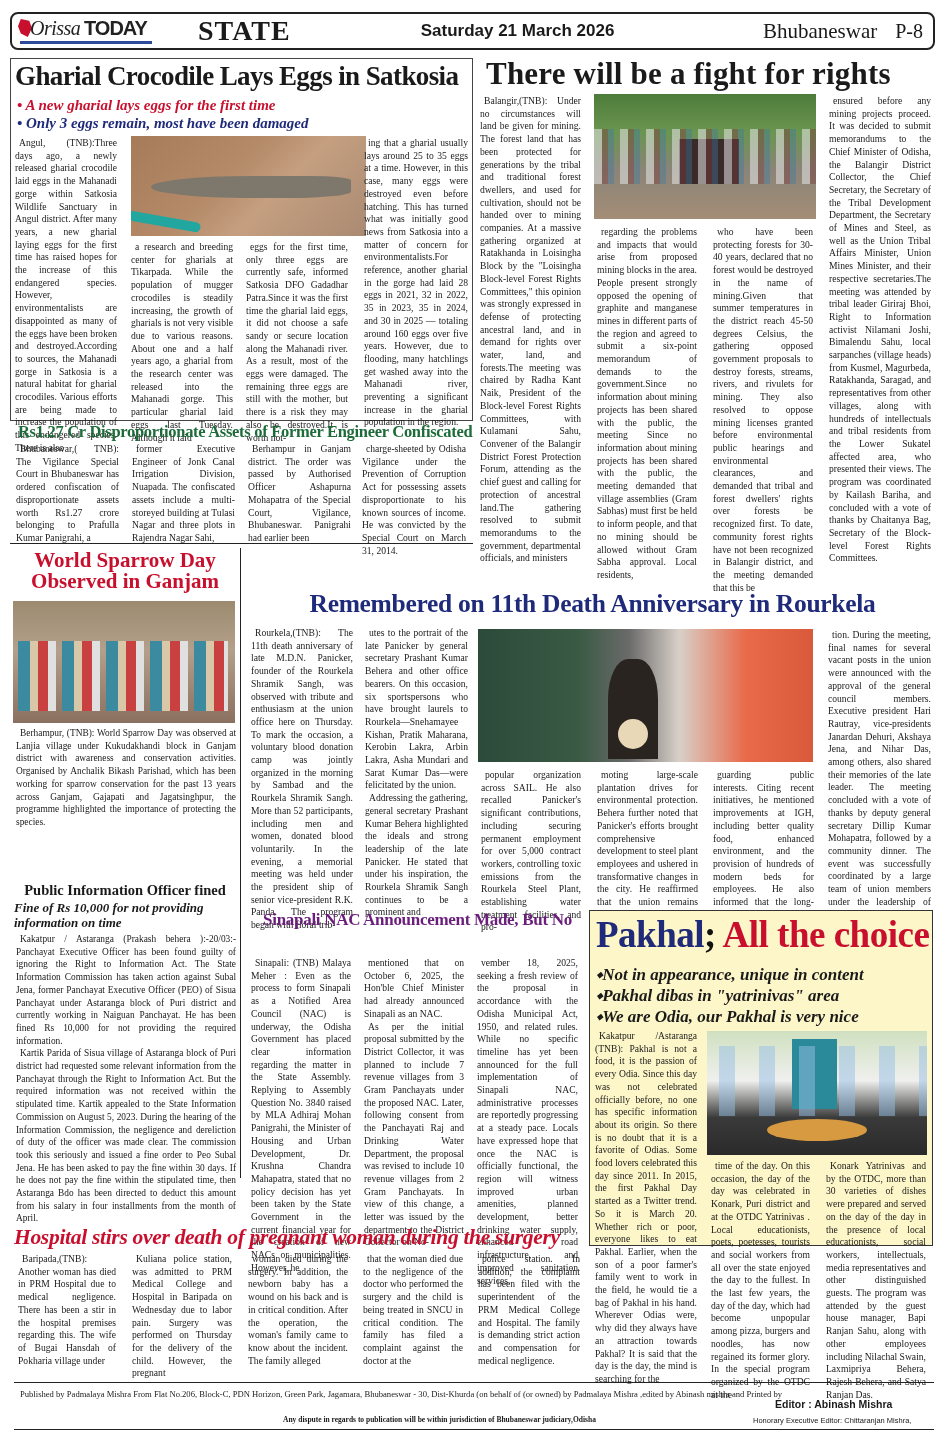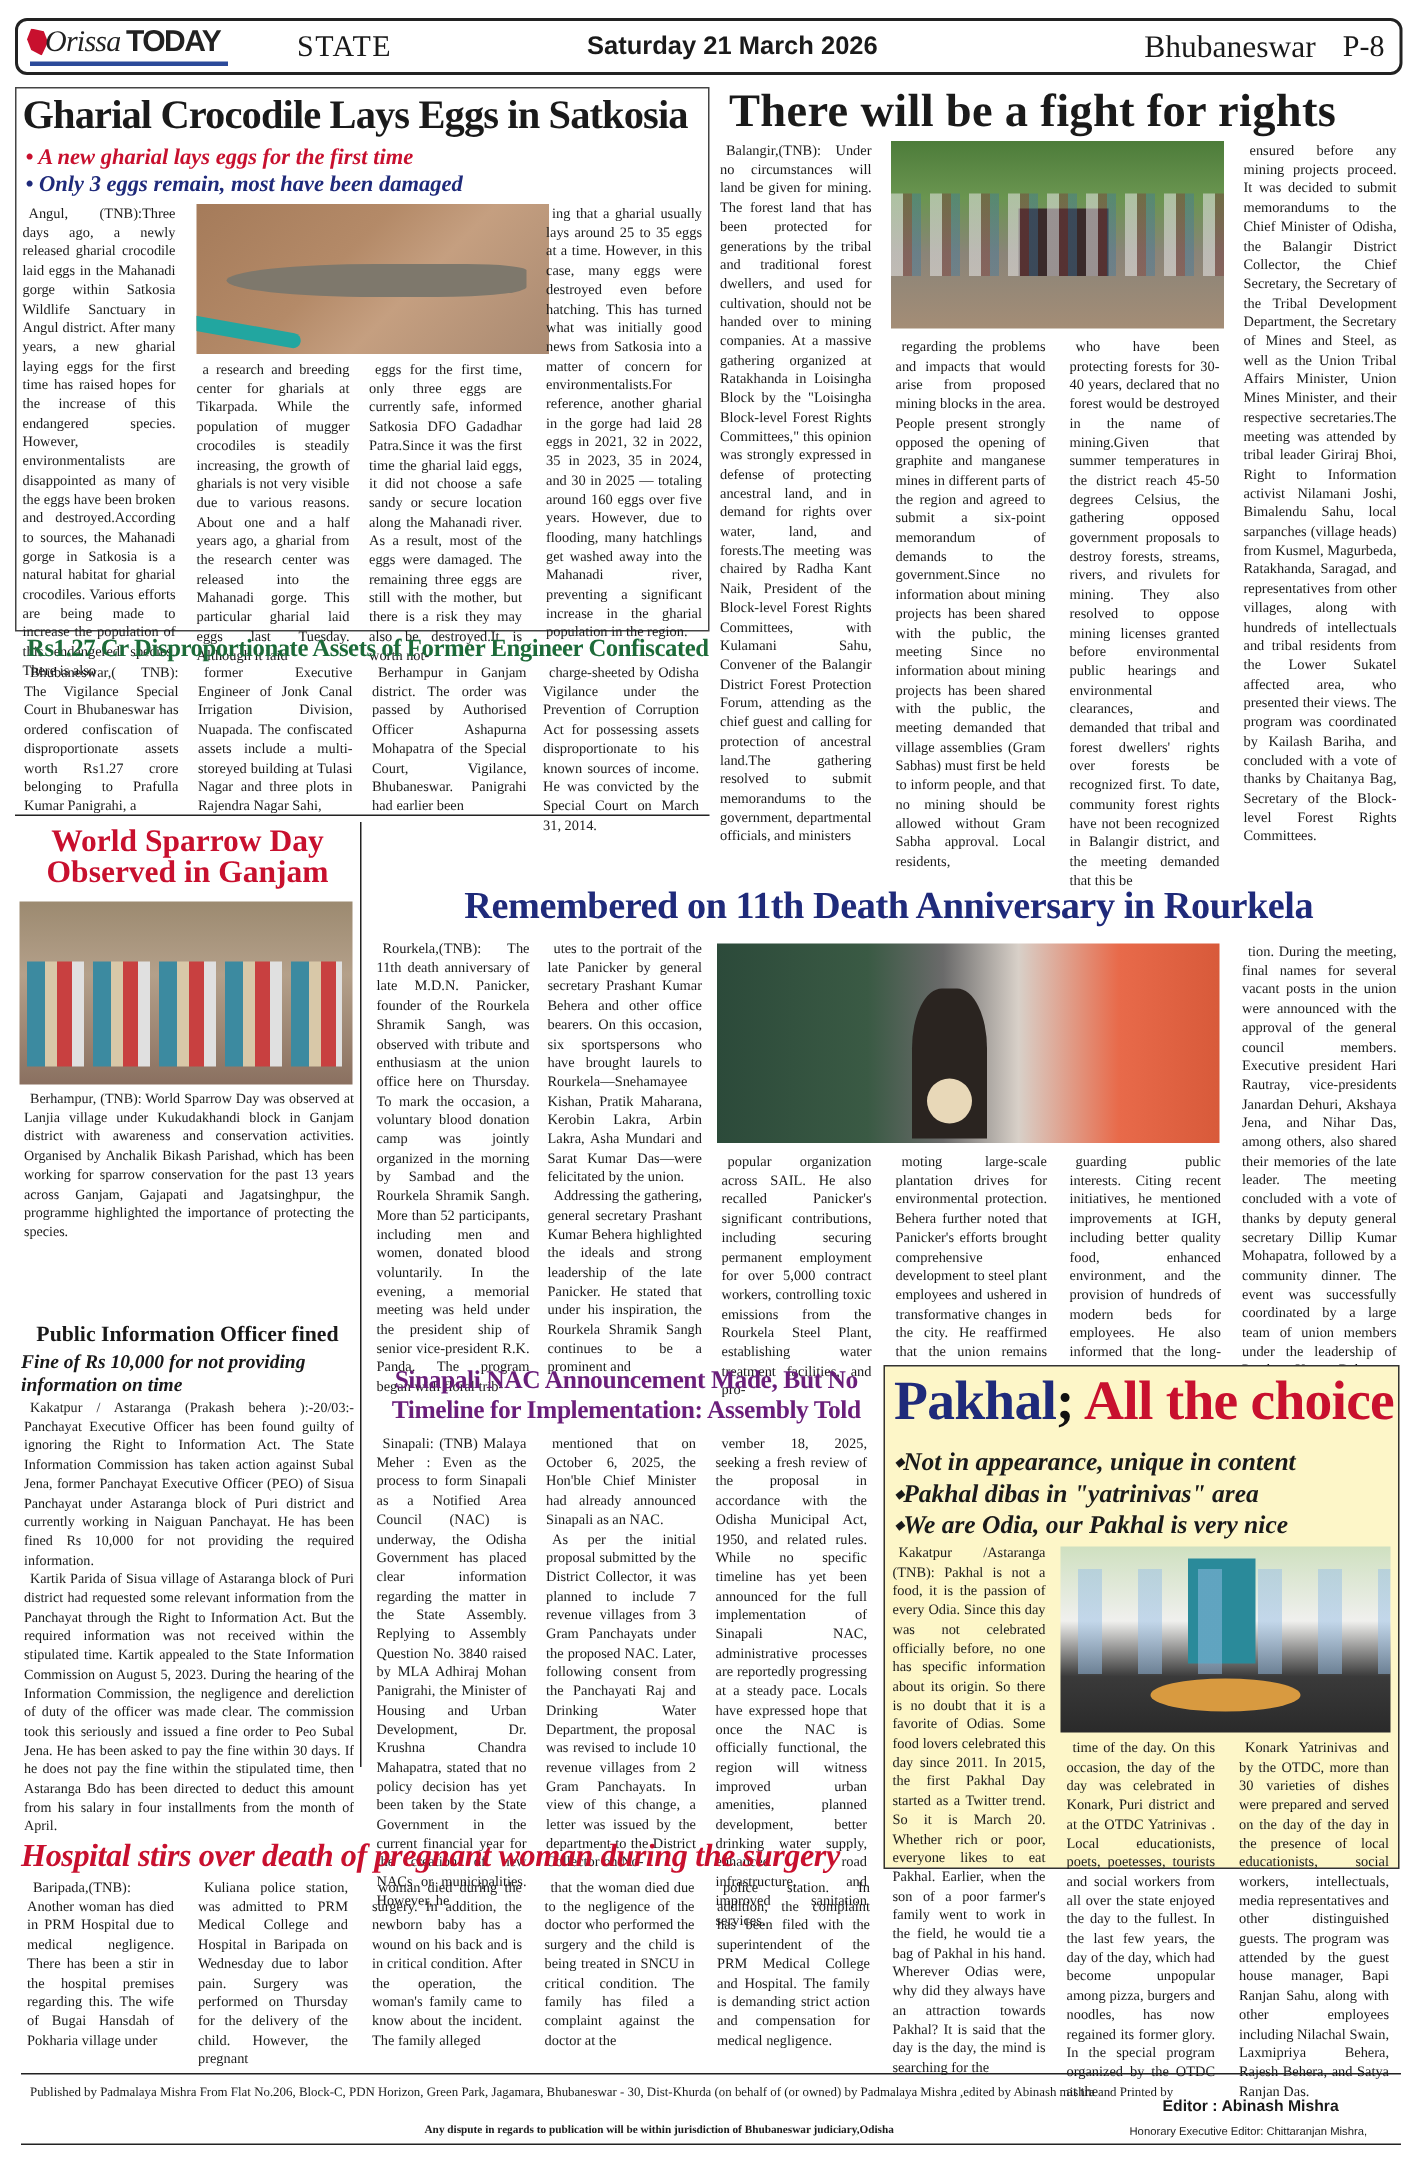--- a/index.html
+++ b/index.html
@@ -8,21 +8,21 @@
 .col{font-size:9.6px;line-height:12.7px;text-align:justify;hyphens:auto}
 .col p{text-indent:4px}
 p{margin:0}
 
 .masthead{left:10px;top:12px;width:925px;height:38px;border:2px solid #222;border-radius:8px;display:flex;align-items:center}
 .logo{position:relative;width:140px;height:30px;margin-left:6px}
 .logo .map{position:absolute;left:0;top:3px;width:14px;height:18px;background:#c8102e;clip-path:polygon(20% 0,80% 10%,100% 50%,70% 100%,20% 80%,0 40%)}
 .logo .l1{position:absolute;left:12px;top:1px;font-family:"Liberation Serif",serif;font-style:italic;color:#222;font-size:20px;letter-spacing:-.5px}
 .logo .l2{position:absolute;left:66px;top:1px;font-family:"Liberation Sans",sans-serif;font-weight:bold;color:#222;font-size:20px;letter-spacing:-1px}
 .logo .bar{position:absolute;left:2px;top:25px;width:132px;height:3px;background:#2b4a9a}
-.sec{font-size:20px;font-weight:normal;margin-left:40px;letter-spacing:1px}
+.sec{font-size:28px;font-weight:bold;margin-left:40px;letter-spacing:1px}
 .date{font-size:17px;font-weight:bold;margin-left:130px;font-family:"Liberation Sans Narrow","Liberation Sans",sans-serif}
 .city{font-size:21px;font-weight:normal;margin-left:auto;margin-right:18px}
 .page{font-size:20px;margin-right:10px}
 .box{border:1.5px solid #444}
 h1,h2,h3{font-weight:bold;line-height:1}
 .photo{background:#8a7a66;overflow:hidden}
 </style>
 </head>
 <body>
 
@@ -128,21 +128,21 @@
 <div class="abs col" style="left:597px;top:769px;width:101px">
     <p>moting large-scale plantation drives for environmental protection. Behera further noted that Panicker's efforts brought comprehensive development to steel plant employees and ushered in transformative changes in the city. He reaffirmed that the union remains committed to safe-</p>
   </div>
 <div class="abs col" style="left:713px;top:769px;width:101px">
     <p>guarding public interests. Citing recent initiatives, he mentioned improvements at IGH, including better quality food, enhanced environment, and the provision of hundreds of modern beds for employees. He also informed that the long-awaited mediclaim process is nearing comple-</p>
   </div>
 <div class="abs col" style="left:828px;top:629px;width:103px">
     <p>tion. During the meeting, final names for several vacant posts in the union were announced with the approval of the general council members. Executive president Hari Rautray, vice-presidents Janardan Dehuri, Akshaya Jena, and Nihar Das, among others, also shared their memories of the late leader. The meeting concluded with a vote of thanks by deputy general secretary Dillip Kumar Mohapatra, followed by a community dinner. The event was successfully coordinated by a large team of union members under the leadership of Prashant Kumar Behera.</p>
   </div>
 
-<h2 class="abs" style="left:245px;top:910px;width:345px;text-align:center;font-size:17px;color:#6a1f7a;line-height:20px;letter-spacing:-.3px"><span>Sinapali NAC Announcement Made, But No</span><br><span>Timeline for Implementation: Assembly Told</span></h2>
+<h2 class="abs" style="left:245px;top:910px;width:345px;text-align:center;font-size:17px;color:#6a1f7a;line-height:20px;letter-spacing:-.3px"><span>Sinapali NAC Announcement Made, But No</span><br></h2>
 <div class="abs col" style="left:251px;top:957px;width:100px">
     <p>Sinapali: (TNB) Malaya Meher : Even as the process to form Sinapali as a Notified Area Council (NAC) is underway, the Odisha Government has placed clear information regarding the matter in the State Assembly. Replying to Assembly Question No. 3840 raised by MLA Adhiraj Mohan Panigrahi, the Minister of Housing and Urban Development, Dr. Krushna Chandra Mahapatra, stated that no policy decision has yet been taken by the State Government in the current financial year for the creation of new NACs or municipalities. However, he</p>
   </div>
 <div class="abs col" style="left:364px;top:957px;width:100px">
     <p>mentioned that on October 6, 2025, the Hon'ble Chief Minister had already announced Sinapali as an NAC.</p>
     <p>As per the initial proposal submitted by the District Collector, it was planned to include 7 revenue villages from 3 Gram Panchayats under the proposed NAC. Later, following consent from the Panchayati Raj and Drinking Water Department, the proposal was revised to include 10 revenue villages from 2 Gram Panchayats. In view of this change, a letter was issued by the department to the District Collector on No-</p>
   </div>
 <div class="abs col" style="left:477px;top:957px;width:101px">
     <p>vember 18, 2025, seeking a fresh review of the proposal in accordance with the Odisha Municipal Act, 1950, and related rules. While no specific timeline has yet been announced for the full implementation of Sinapali NAC, administrative processes are reportedly progressing at a steady pace. Locals have expressed hope that once the NAC is officially functional, the region will witness improved urban amenities, planned development, better drinking water supply, enhanced road infrastructure, and improved sanitation services.</p>
   </div>

